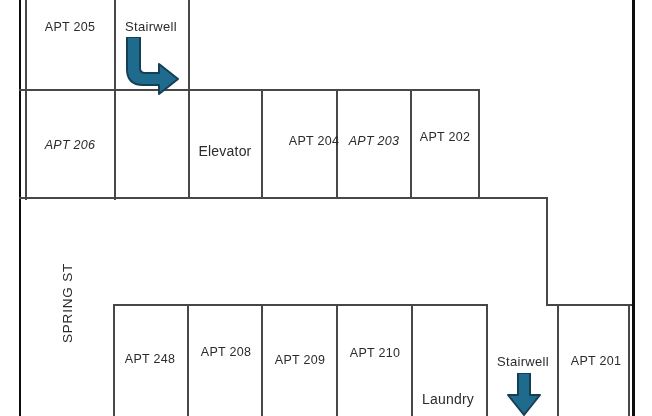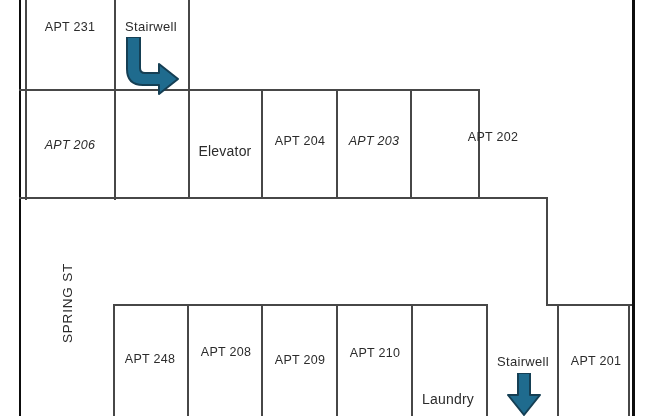--- a/index.html
+++ b/index.html
@@ -54,27 +54,27 @@
   <div class="vl" style="left:411px;top:305px;height:111px;"></div>
   <div class="vl" style="left:486px;top:305px;height:111px;"></div>
   <div class="vl" style="left:557px;top:305px;height:111px;"></div>
   <div class="vl" style="left:628px;top:305px;height:111px;"></div>
 
   <div class="hl" style="left:19px;top:89px;width:461px;"></div>
   <div class="hl" style="left:19px;top:197px;width:529px;"></div>
   <div class="hl" style="left:113px;top:304px;width:375px;"></div>
   <div class="hl" style="left:546px;top:304px;width:86px;"></div>
 
-  <div class="lbl" style="left:70px;top:27px;">APT 231</div>
+  <div class="lbl" style="left:70px;top:27px;">APT 205</div>
   <div class="lbl stair" style="left:151px;top:26px;">Stairwell</div>
   <div class="lbl" style="left:70px;top:145px;font-style:italic;">APT 206</div>
   <div class="lbl big" style="left:225px;top:151px;">Elevator</div>
-  <div class="lbl" style="left:300px;top:141px;">APT 204</div>
+  <div class="lbl" style="left:314px;top:141px;">APT 204</div>
   <div class="lbl" style="left:374px;top:141px;font-style:italic;">APT 203</div>
-  <div class="lbl" style="left:445px;top:137px;margin-left:48px;">APT 202</div>
+  <div class="lbl" style="left:445px;top:137px;">APT 202</div>
   <div class="lbl vertical" style="left:67px;top:303px;">SPRING ST</div>
   <div class="lbl" style="left:150px;top:359px;">APT 248</div>
   <div class="lbl" style="left:226px;top:352px;">APT 208</div>
   <div class="lbl" style="left:300px;top:360px;">APT 209</div>
   <div class="lbl" style="left:375px;top:353px;">APT 210</div>
   <div class="lbl big" style="left:448px;top:399px;">Laundry</div>
   <div class="lbl stair" style="left:523px;top:361px;">Stairwell</div>
   <div class="lbl" style="left:596px;top:361px;">APT 201</div>
 
   <svg class="arrow" style="left:125px;top:37px;" width="55" height="58" viewBox="0 0 55 58">

